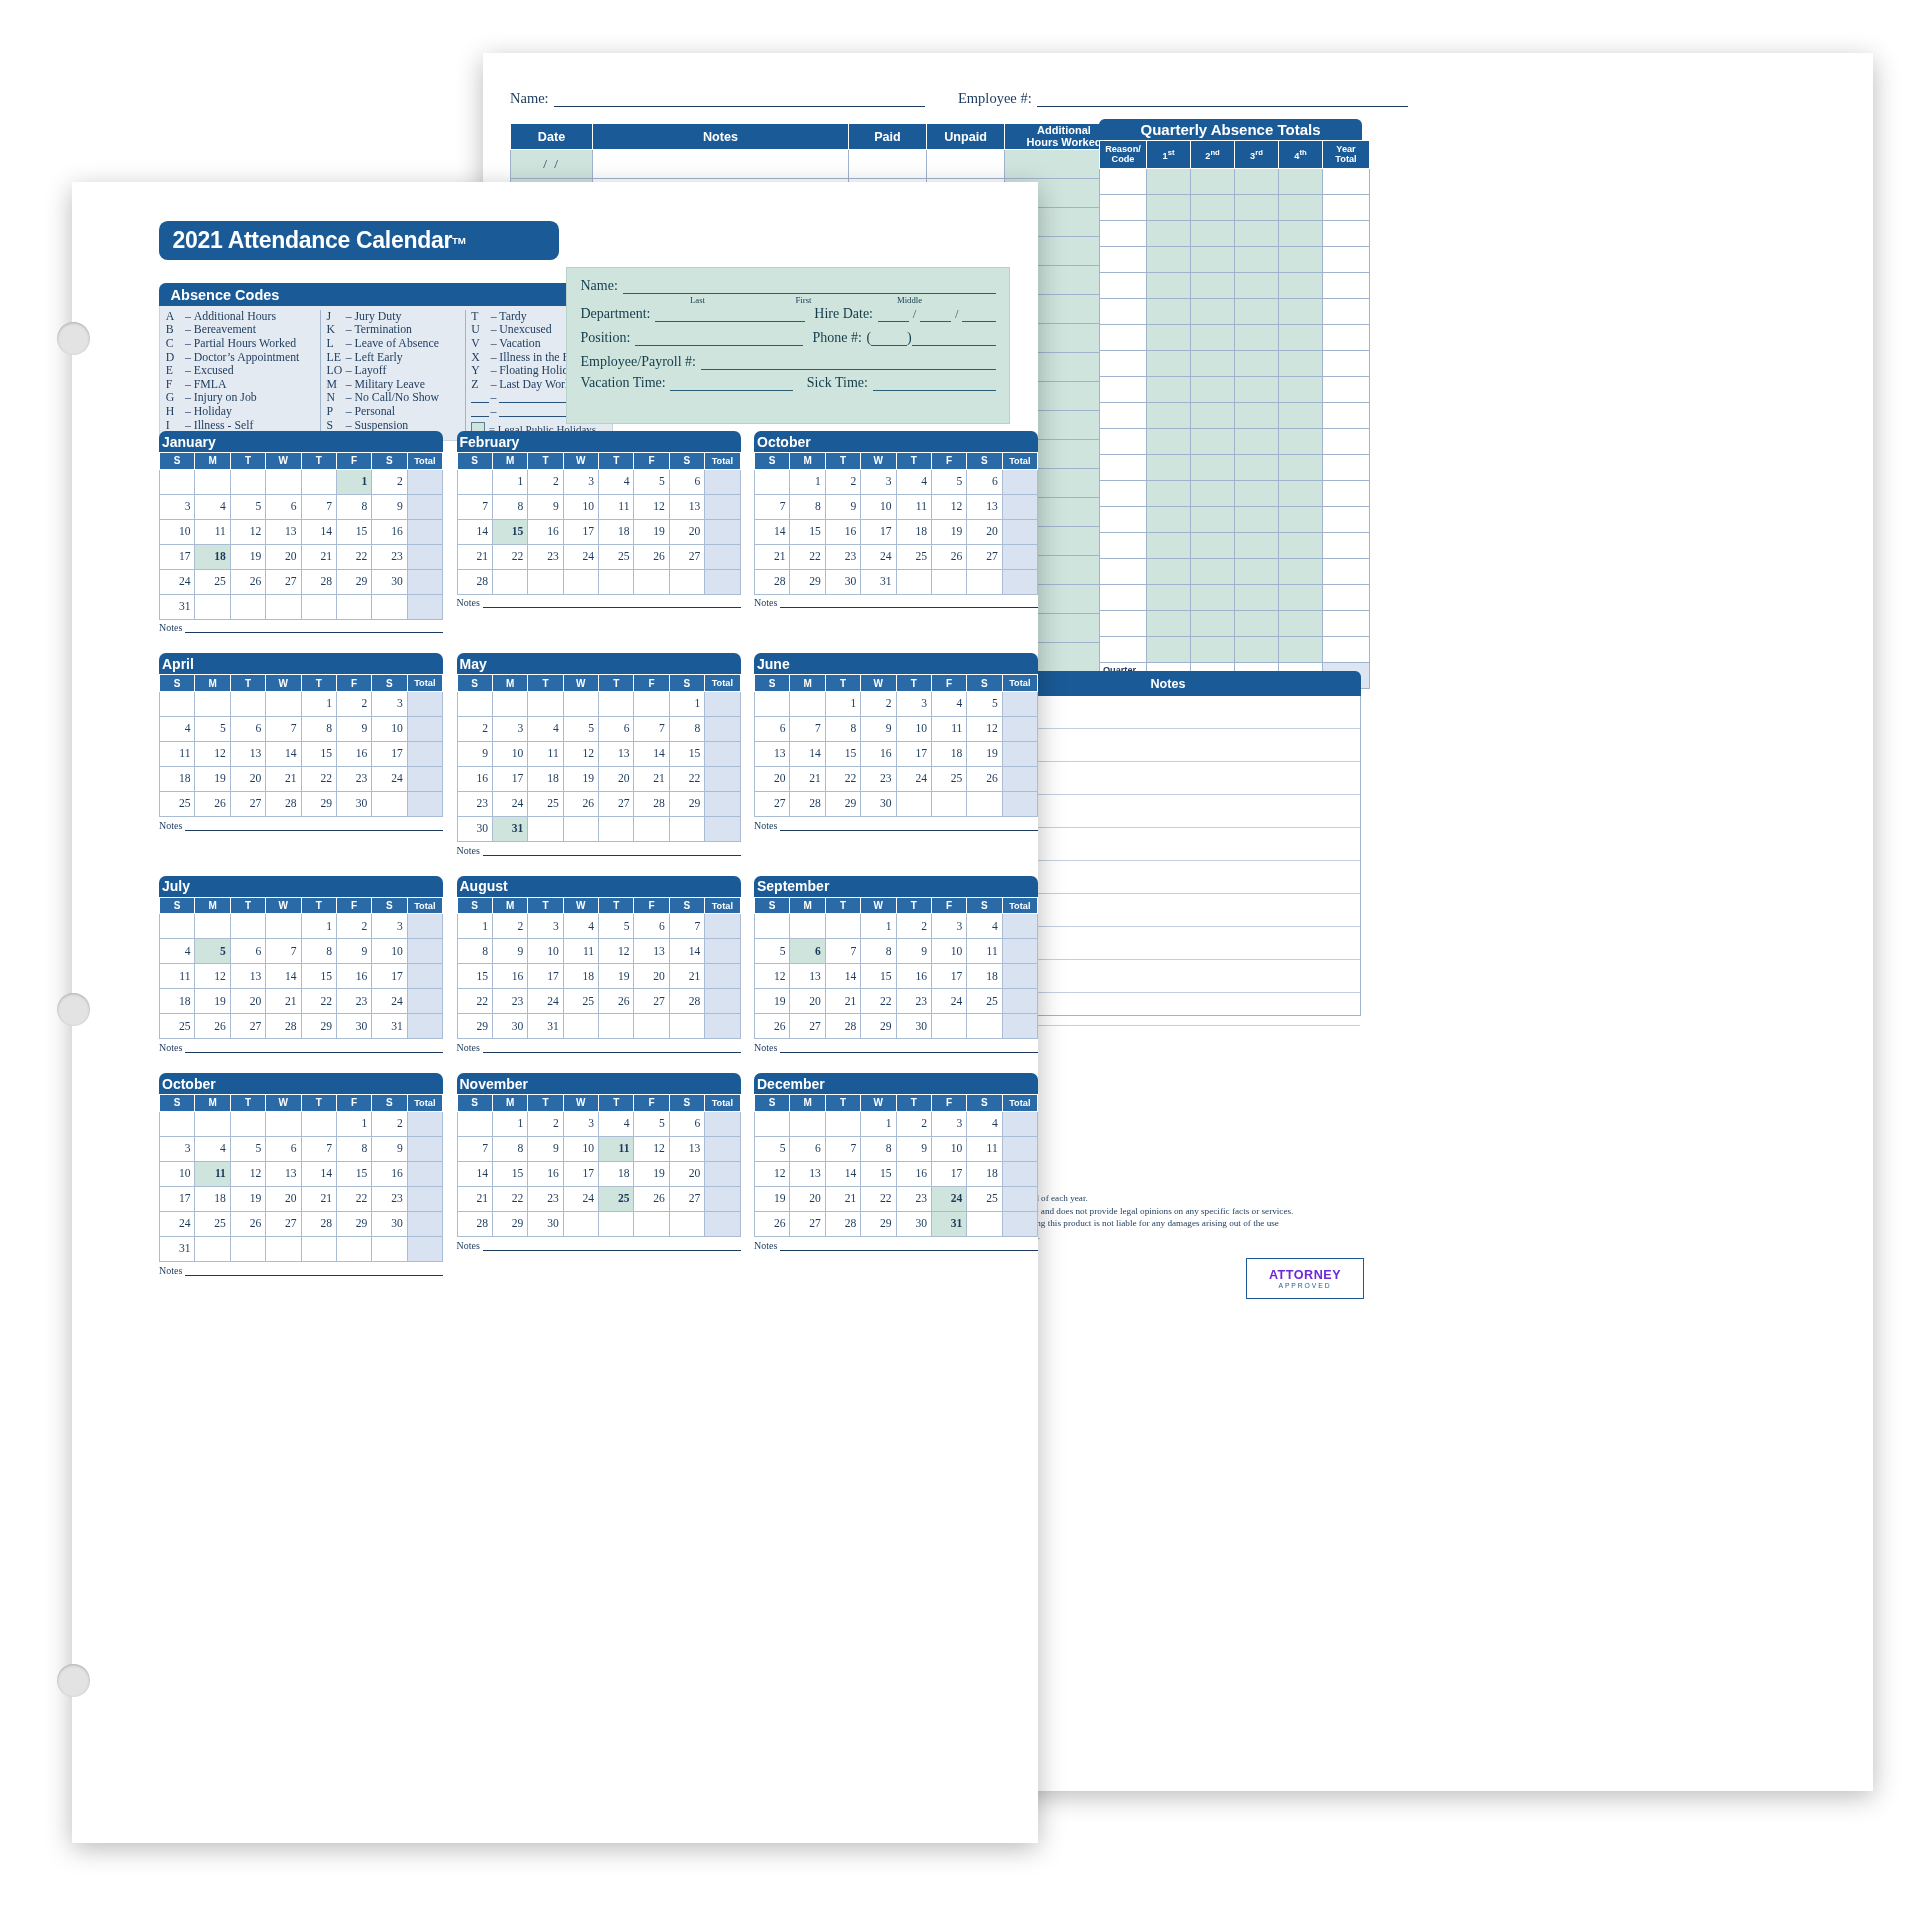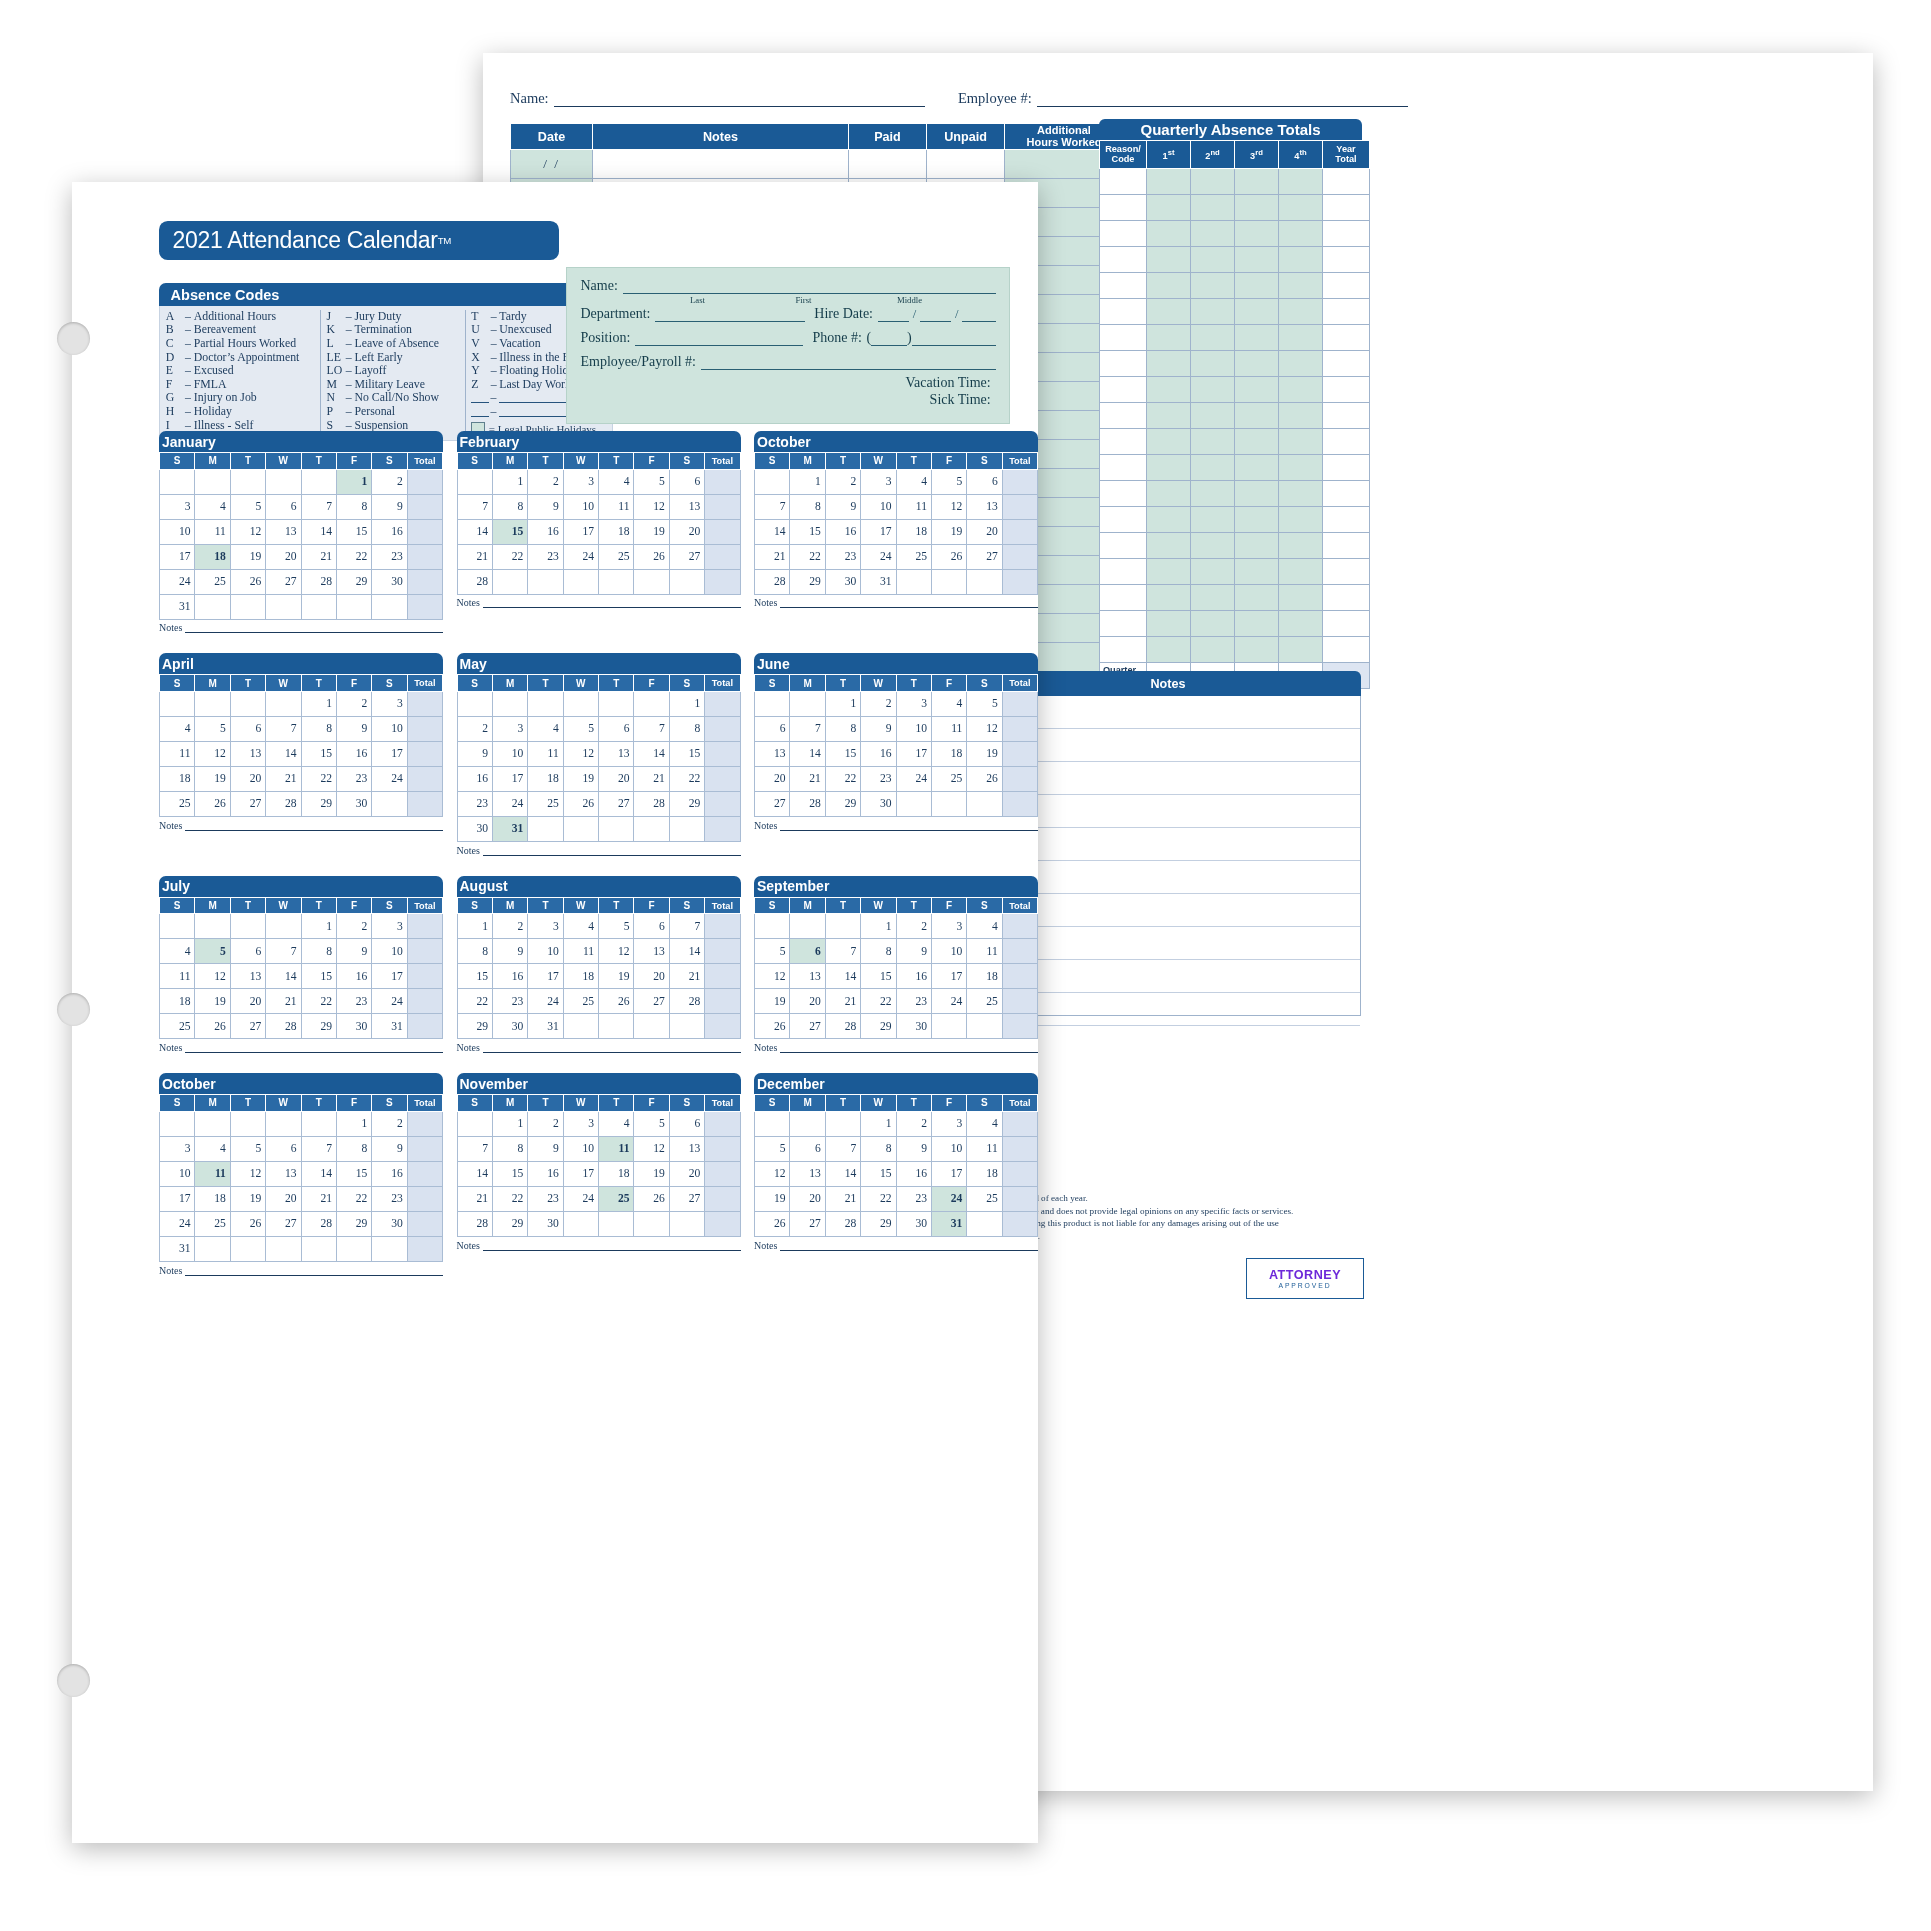--- a/index.html
+++ b/index.html
@@ -23,21 +23,21 @@
   .punch{
     position:absolute;width:33px;height:33px;border-radius:50%;
     background:#e3e3e3;box-shadow:inset 0 1px 2.9px rgba(0,0,0,.25);
   }
 
   
   .title{
     position:absolute;left:87px;top:39px;width:386px;height:39px;
     display:flex;align-items:center;padding-left:13.5px;
     font-size:23px;letter-spacing:-0.3px;border-radius:8.7px;
-    background:#1a5a96;color:#fff;font-family:"Liberation Sans",sans-serif;font-weight:normal;
+    background:#1a5a96;color:#fff;font-family:"Liberation Sans",sans-serif;font-weight:bold;
   }
   .title sup{font-size:9.7px;vertical-align:super;}
 
   
   .codes{position:absolute;left:87px;top:89px;width:454px;margin-top:12px;}
   .codes-head{
     height:23px;display:flex;align-items:center;padding-left:11.6px;
     font-size:14.5px;border-radius:6.8px 6.8px 0 0;
     background:#1a5a96;color:#fff;font-family:"Liberation Sans",sans-serif;font-weight:bold;
   }
@@ -755,21 +755,21 @@
         <span class="emp-lbl" style="padding-left:9.7px;">Phone #:</span>
         <span class="paren">(</span>
         <span class="emp-line" style="flex:.32;"></span>
         <span class="paren">)</span>
         <span class="emp-line" style="flex:.75;"></span>
       </div>
       <div class="emp-row" style="margin-top:7.7px;">
         <span class="emp-lbl">Employee/Payroll #:</span>
         <span class="emp-line"></span>
       </div>
-      <div class="emp-row" style="margin-top:1px;flex-direction:column;">
+      <div class="emp-row" style="margin-top:1px;">
         <span class="emp-lbl">Vacation Time:</span>
         <span class="emp-line"></span>
         <span class="emp-lbl" style="padding-left:13.5px;">Sick Time:</span>
         <span class="emp-line"></span>
       </div>
     </div>
 
     <div class="months" id="months">
         <div class="mrow">
           <div class="month">

